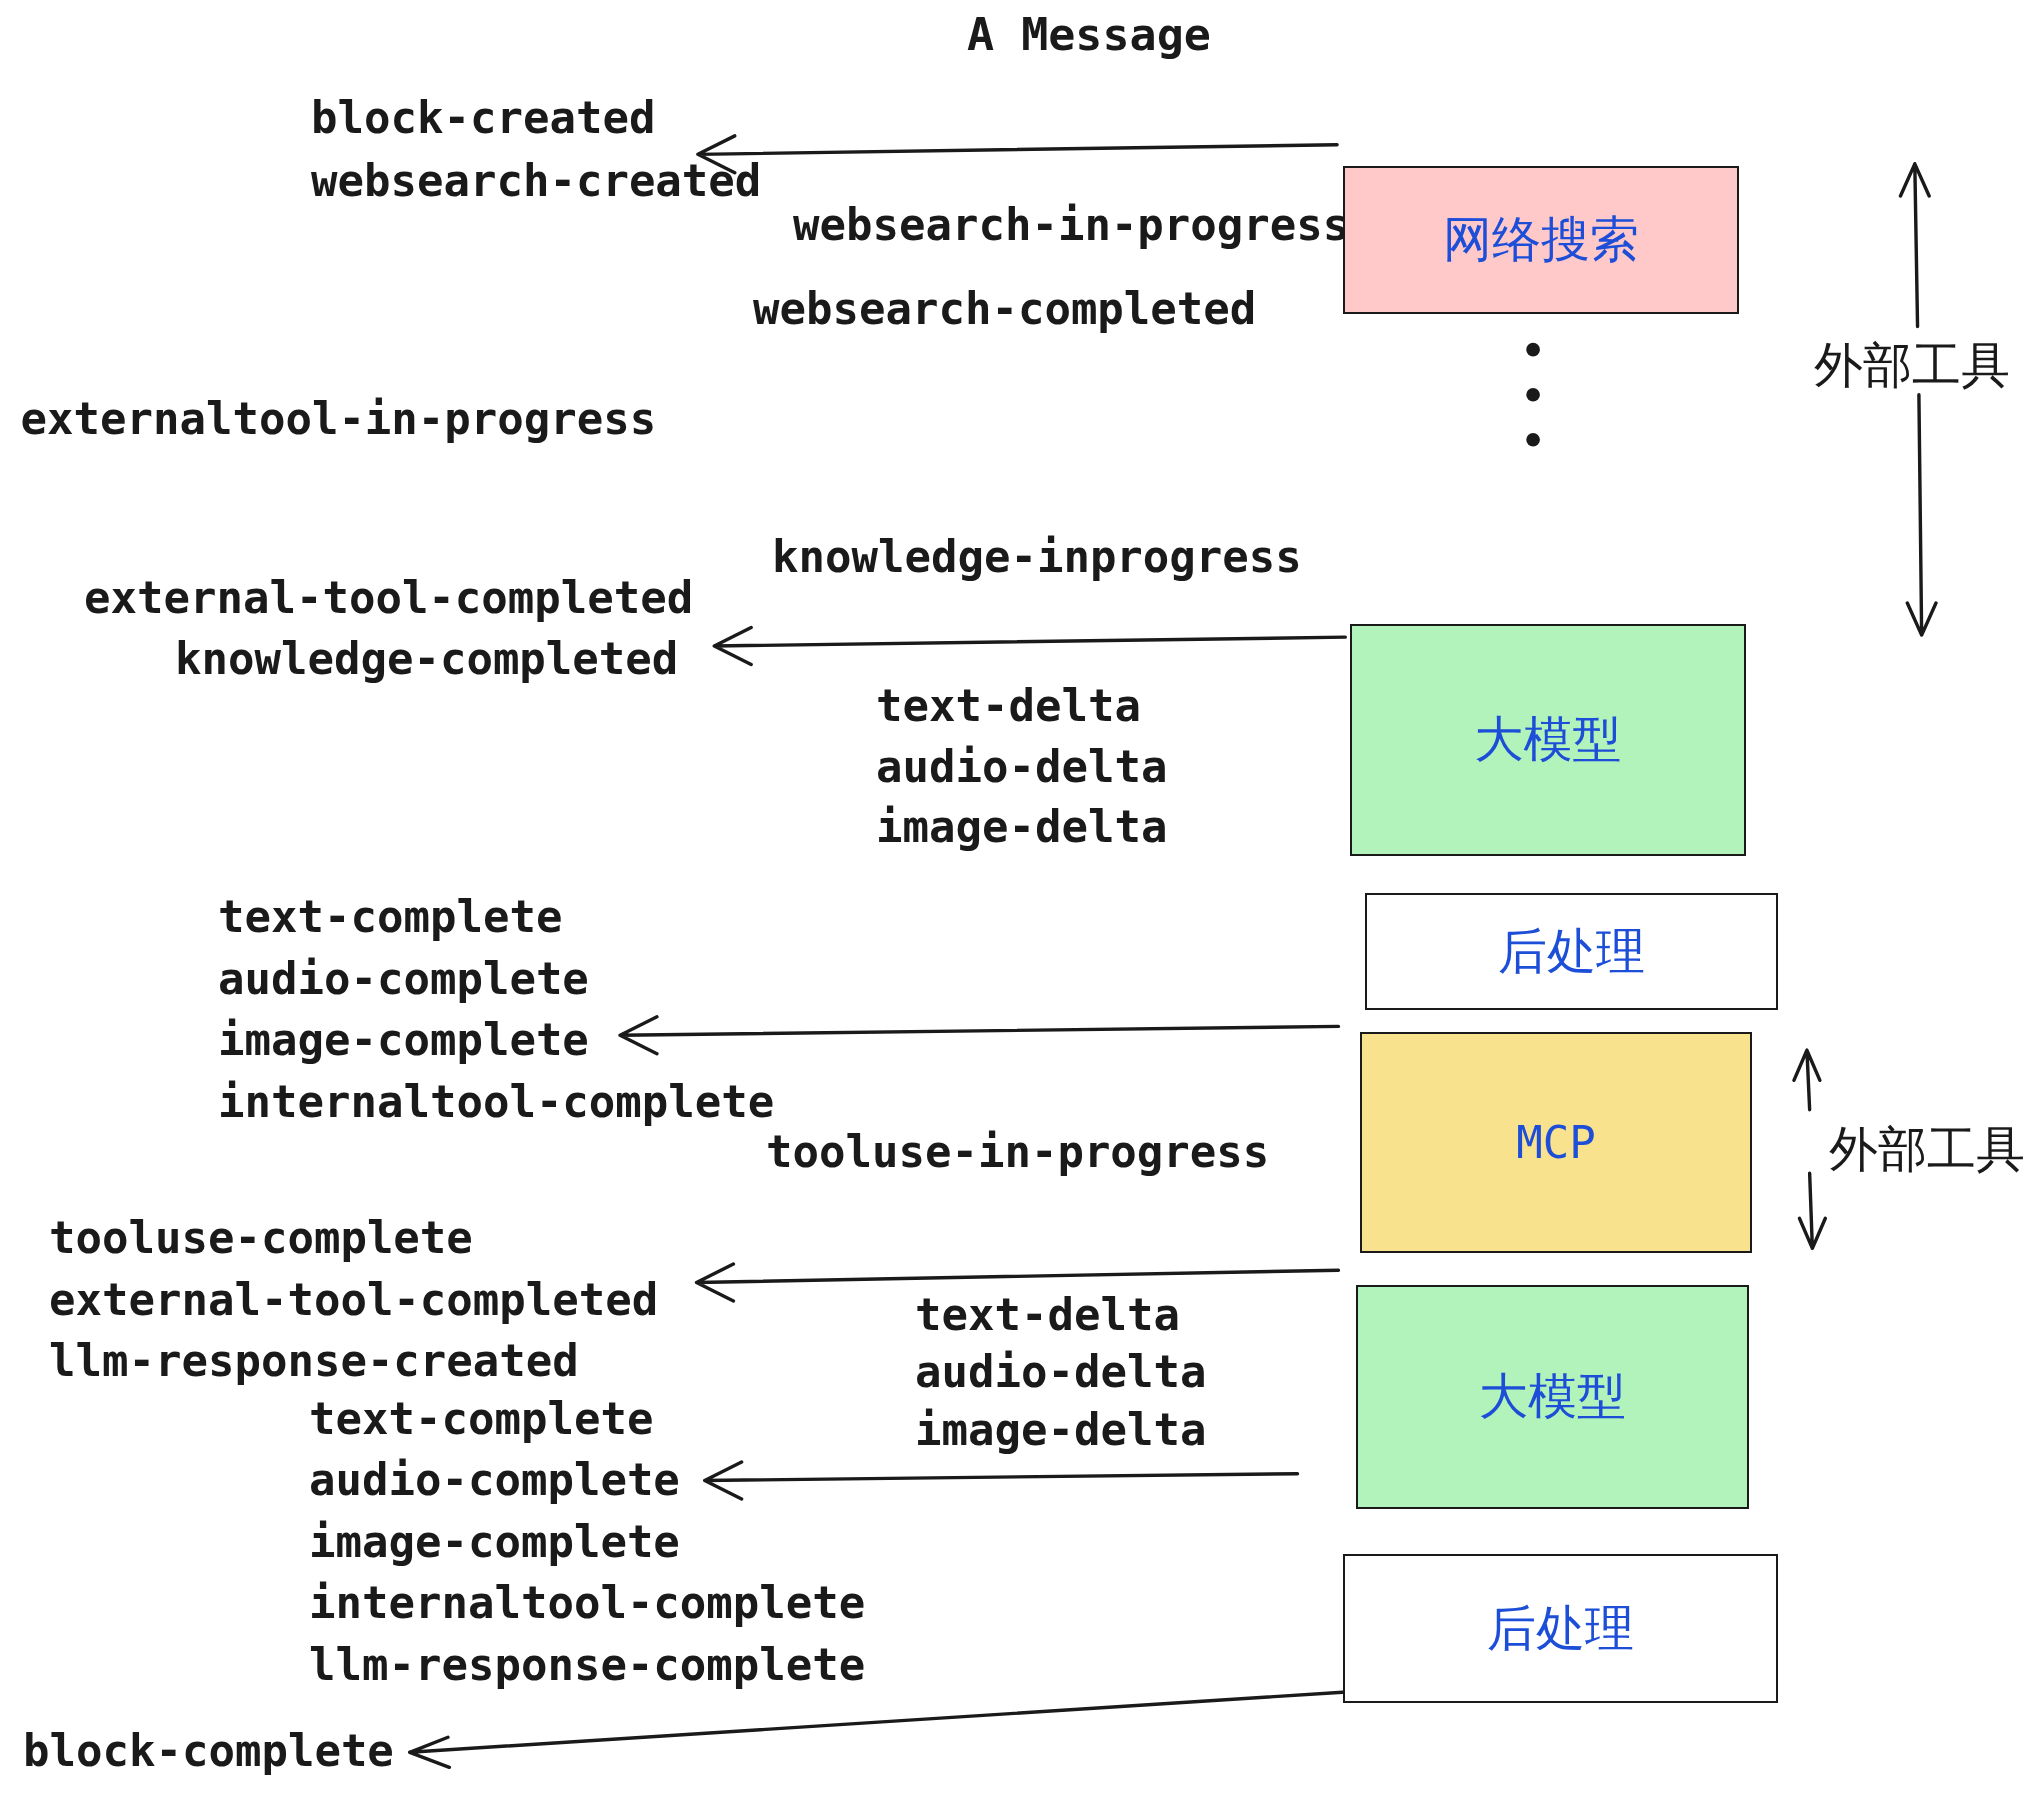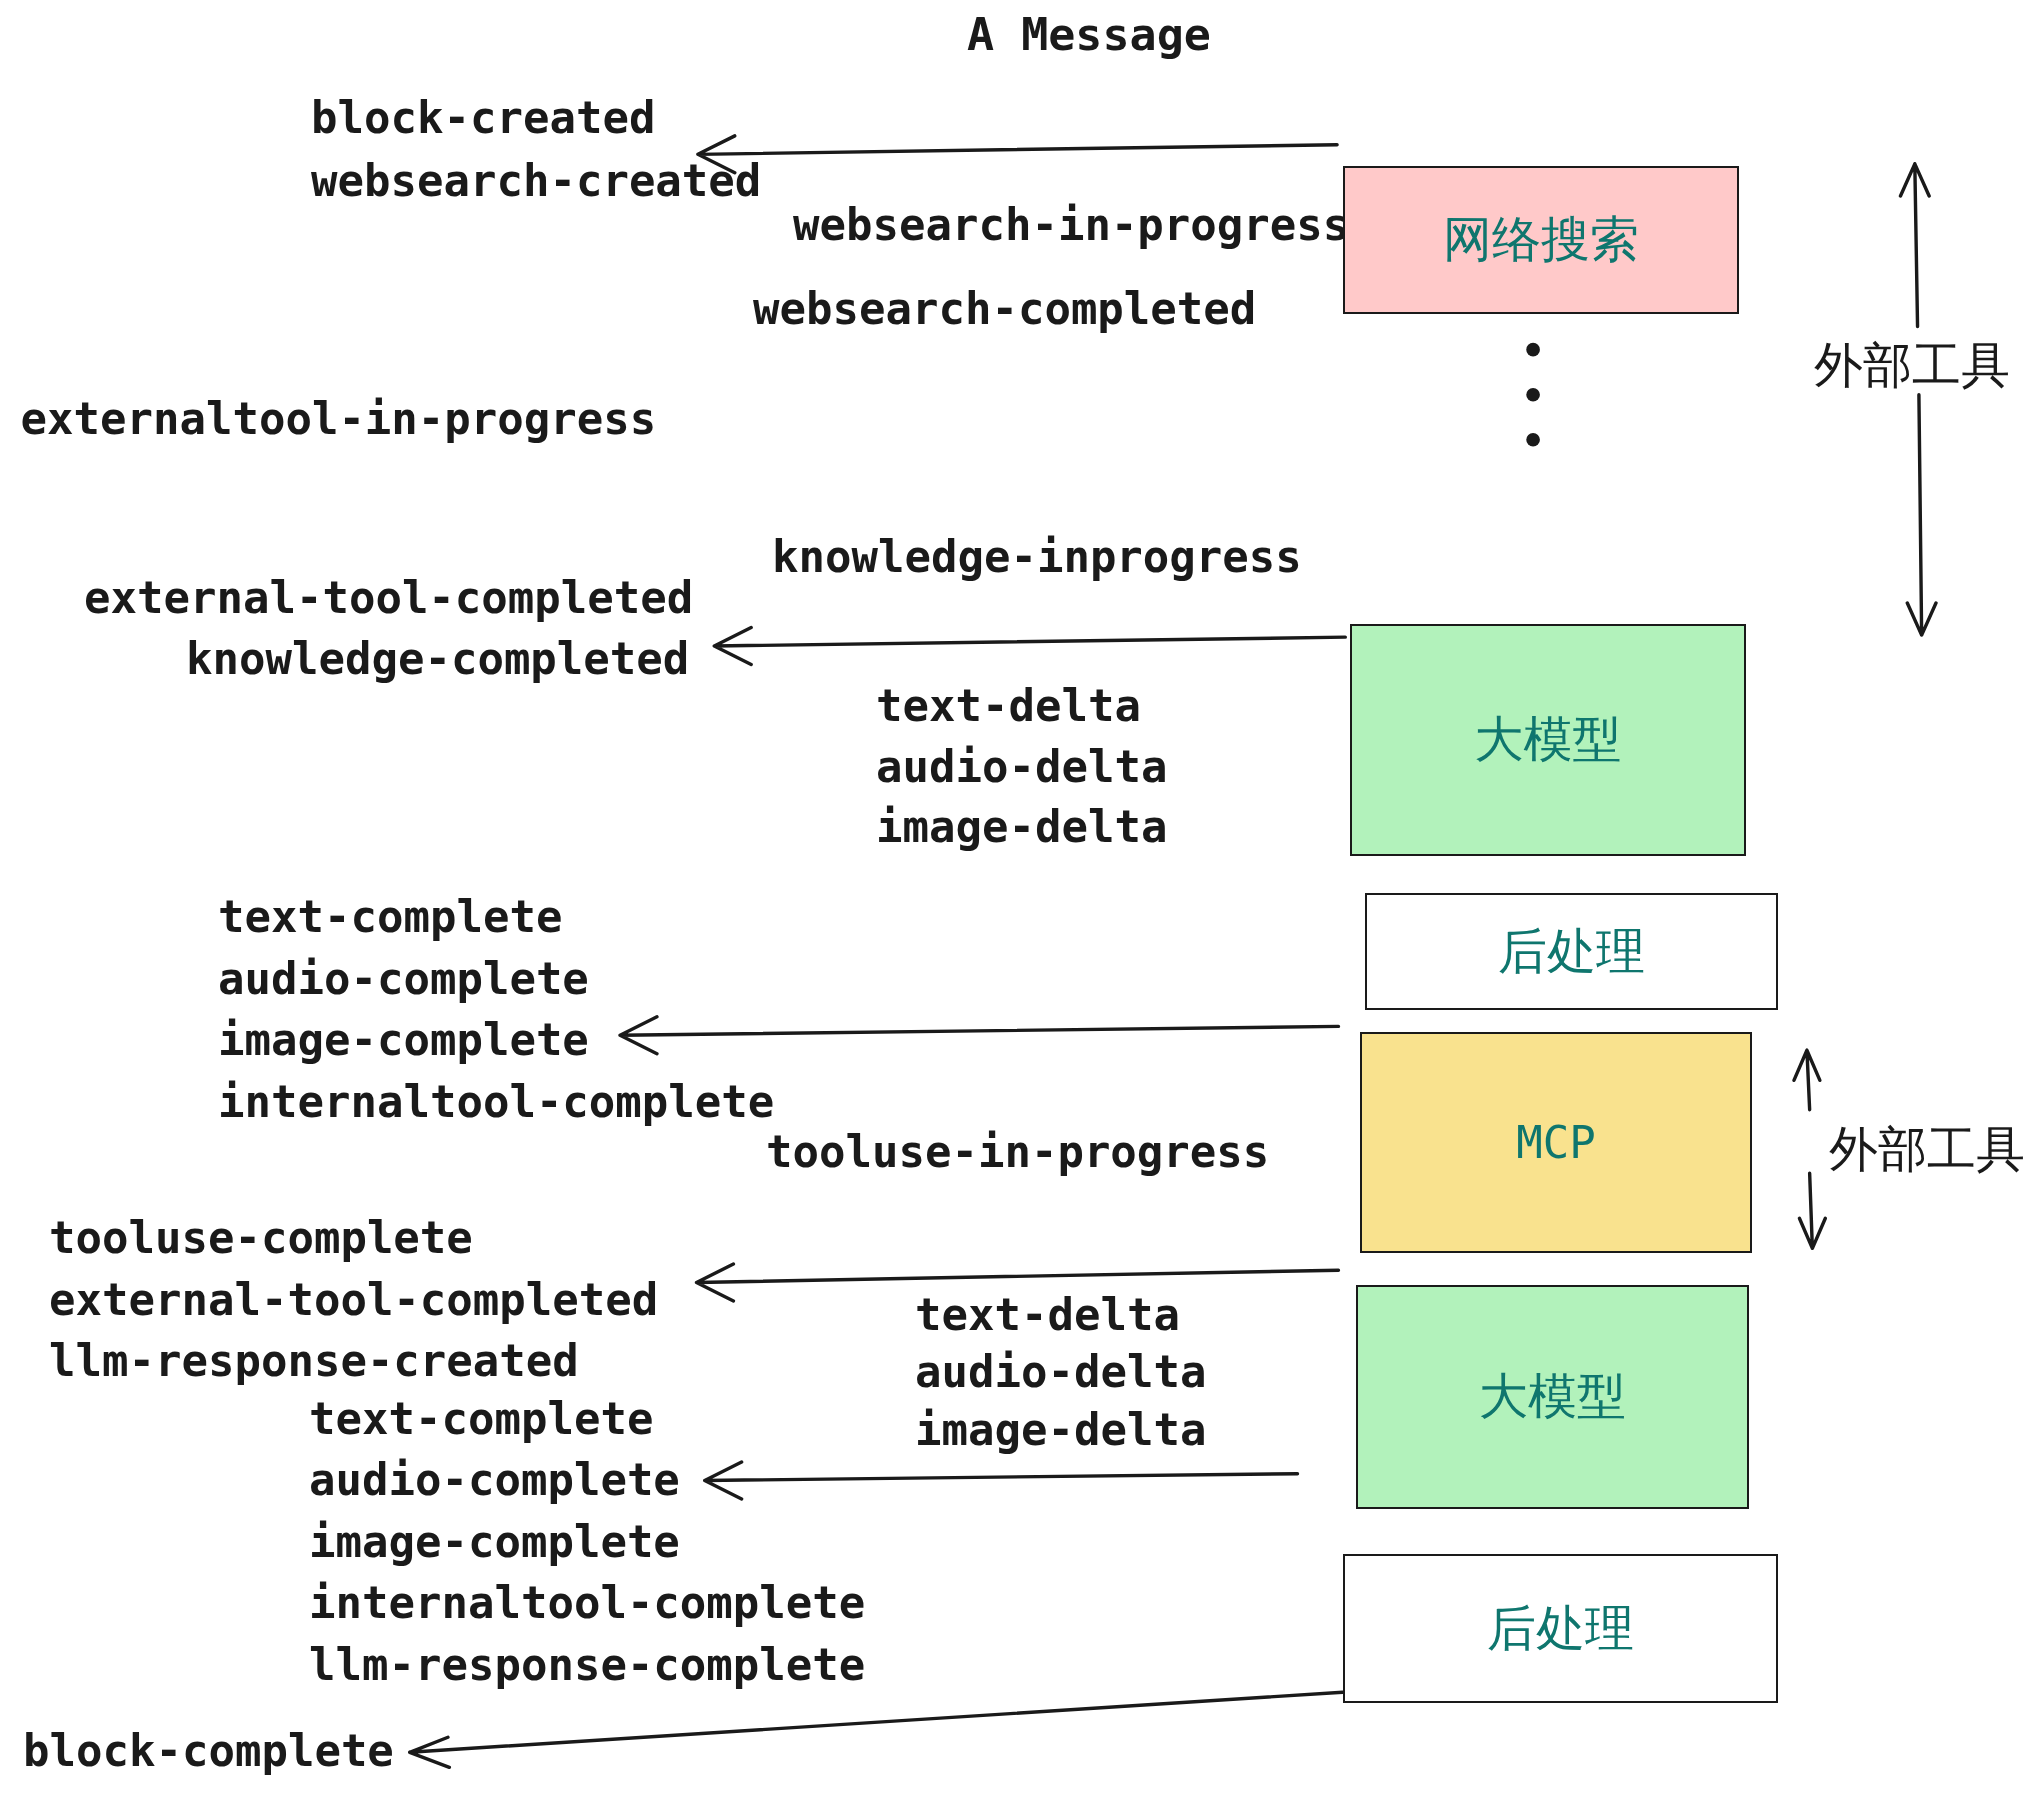--- a/index.html
+++ b/index.html
@@ -28,21 +28,21 @@
   }
   .node{
     position:absolute;
     border:2.7px solid #1a1a1a;
     box-sizing:border-box;
     display:flex;
     align-items:center;
     justify-content:center;
     font-family:"DejaVu Sans","Liberation Sans",sans-serif;
     font-size:49px;
-    color:#0f766e;
+    color:#1d4ed8;
     text-align:center;
   }
   .node.mono{
     font-family:"DejaVu Sans Mono","Liberation Mono",monospace;
     font-size:44px;
   }
   .side{
     position:absolute;
     font-family:"DejaVu Sans","Liberation Sans",sans-serif;
     font-size:49px;
@@ -92,21 +92,21 @@
 
   <div class="title" style="left:967px;top:8.2px;position:absolute">A Message</div>
 
   <div class="ev" style="left:311px;top:94px">block-created</div>
   <div class="ev" style="left:311px;top:157px">websearch-created</div>
   <div class="ev" style="left:793px;top:201px">websearch-in-progress</div>
   <div class="ev" style="left:753px;top:285px">websearch-completed</div>
   <div class="ev" style="left:20.5px;top:395px">externaltool-in-progress</div>
   <div class="ev" style="left:772px;top:533px">knowledge-inprogress</div>
   <div class="ev" style="left:84px;top:574px">external-tool-completed</div>
-  <div class="ev" style="left:186px;top:635px">knowledge-completed</div>
+  <div class="ev" style="left:175px;top:635px">knowledge-completed</div>
 
   <div class="ev" style="left:876px;top:682px">text-delta</div>
   <div class="ev" style="left:876px;top:743px">audio-delta</div>
   <div class="ev" style="left:876px;top:803px">image-delta</div>
 
   <div class="ev" style="left:218px;top:893px">text-complete</div>
   <div class="ev" style="left:218px;top:955px">audio-complete</div>
   <div class="ev" style="left:218px;top:1016px">image-complete</div>
   <div class="ev" style="left:218px;top:1078px">internaltool-complete</div>
 

